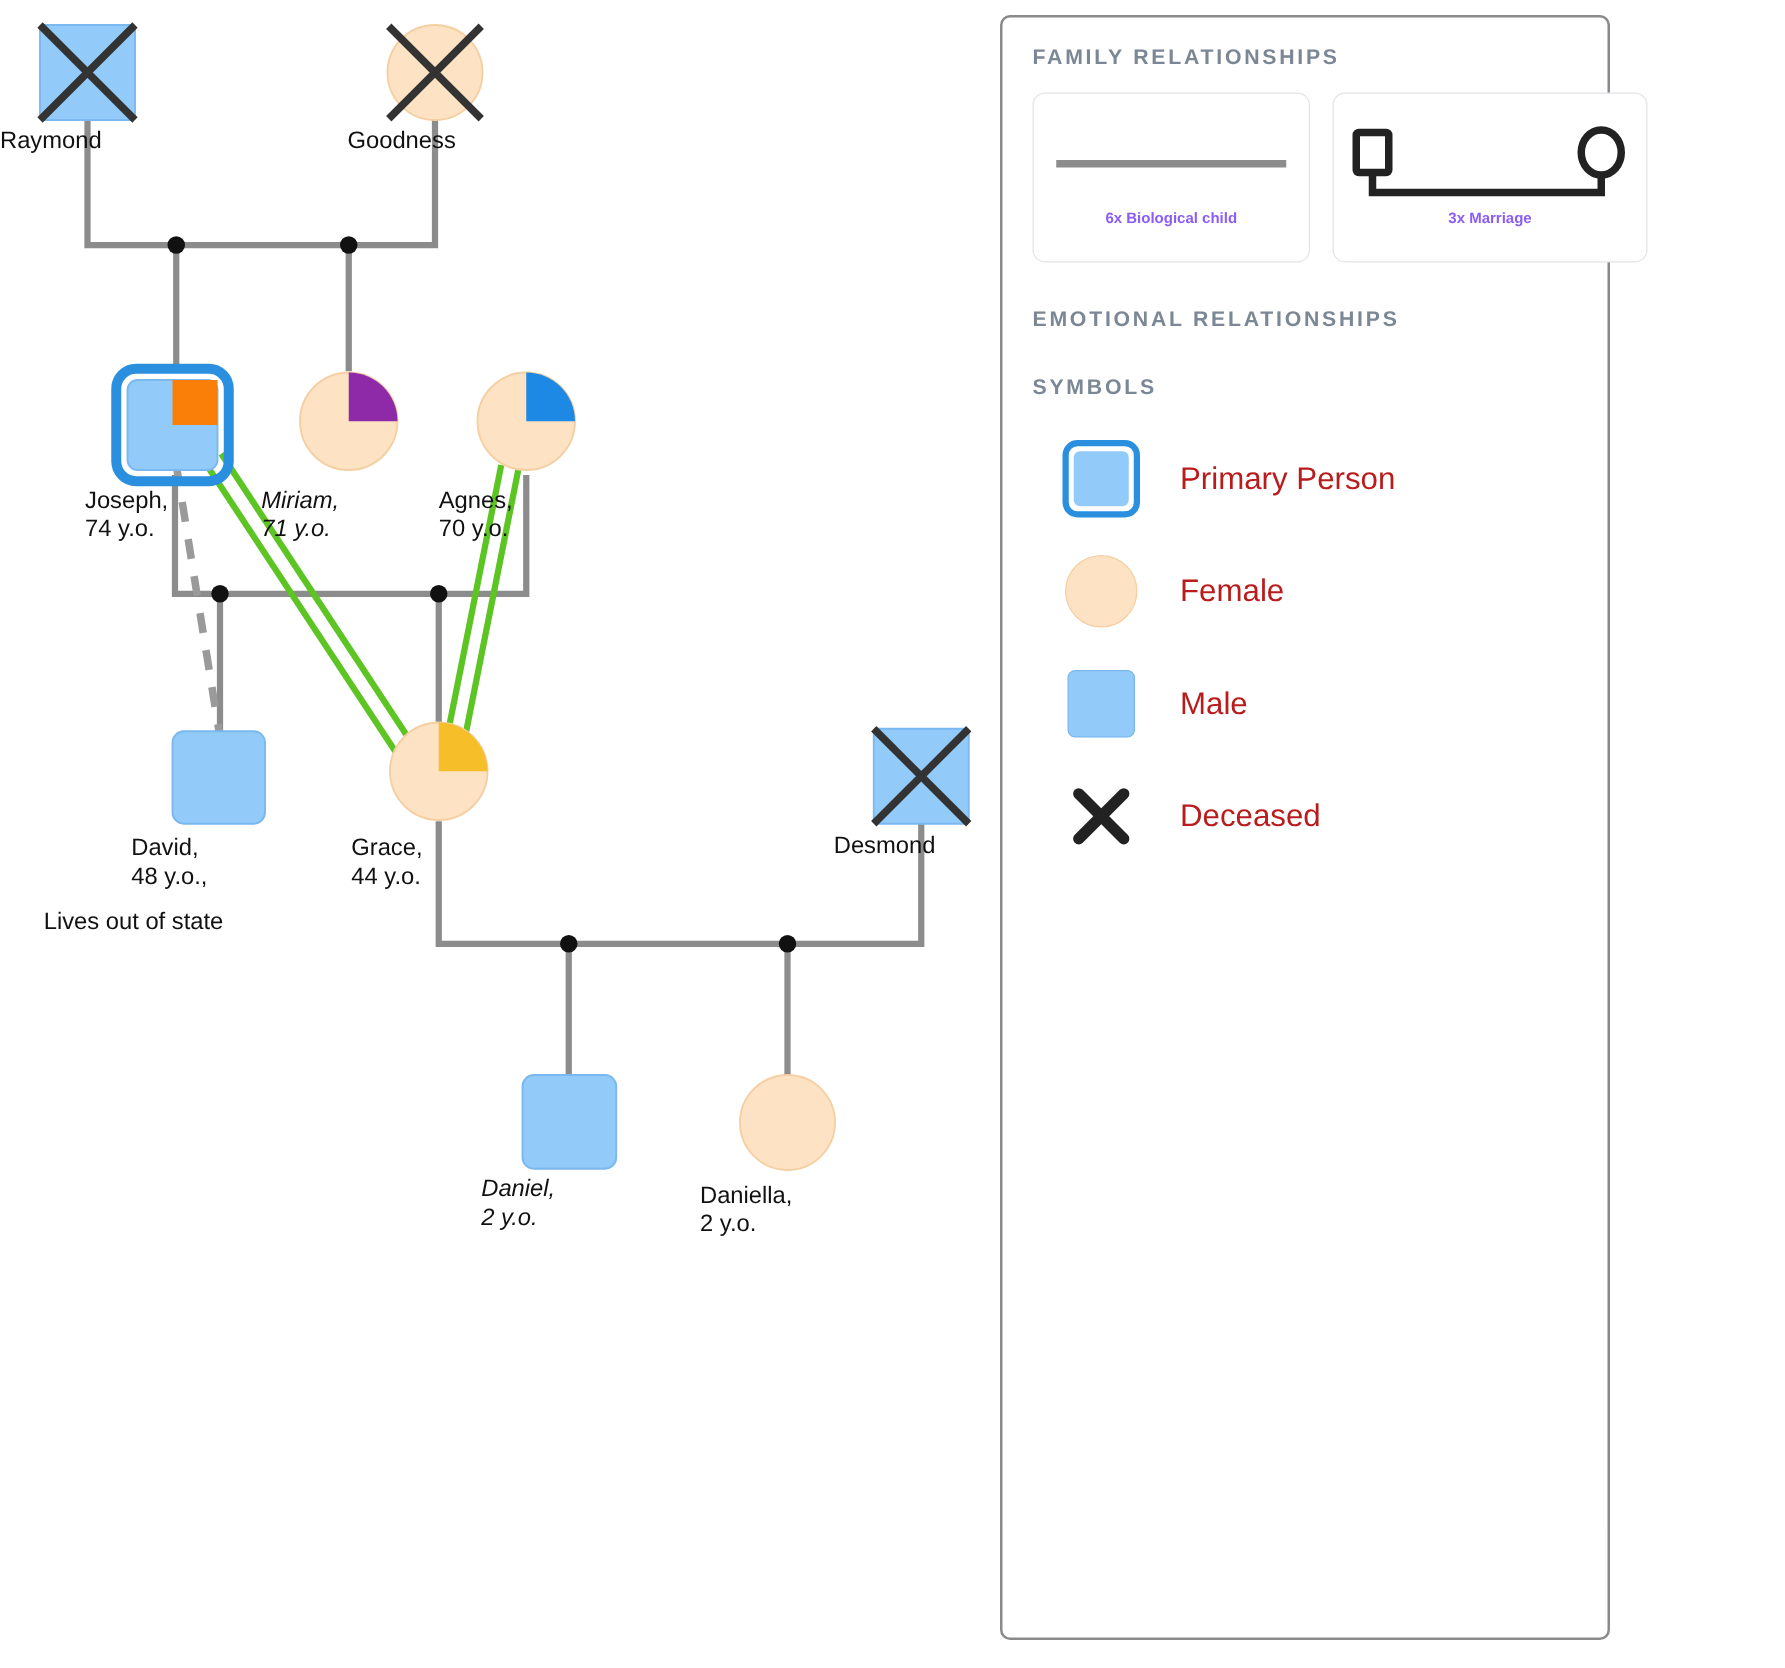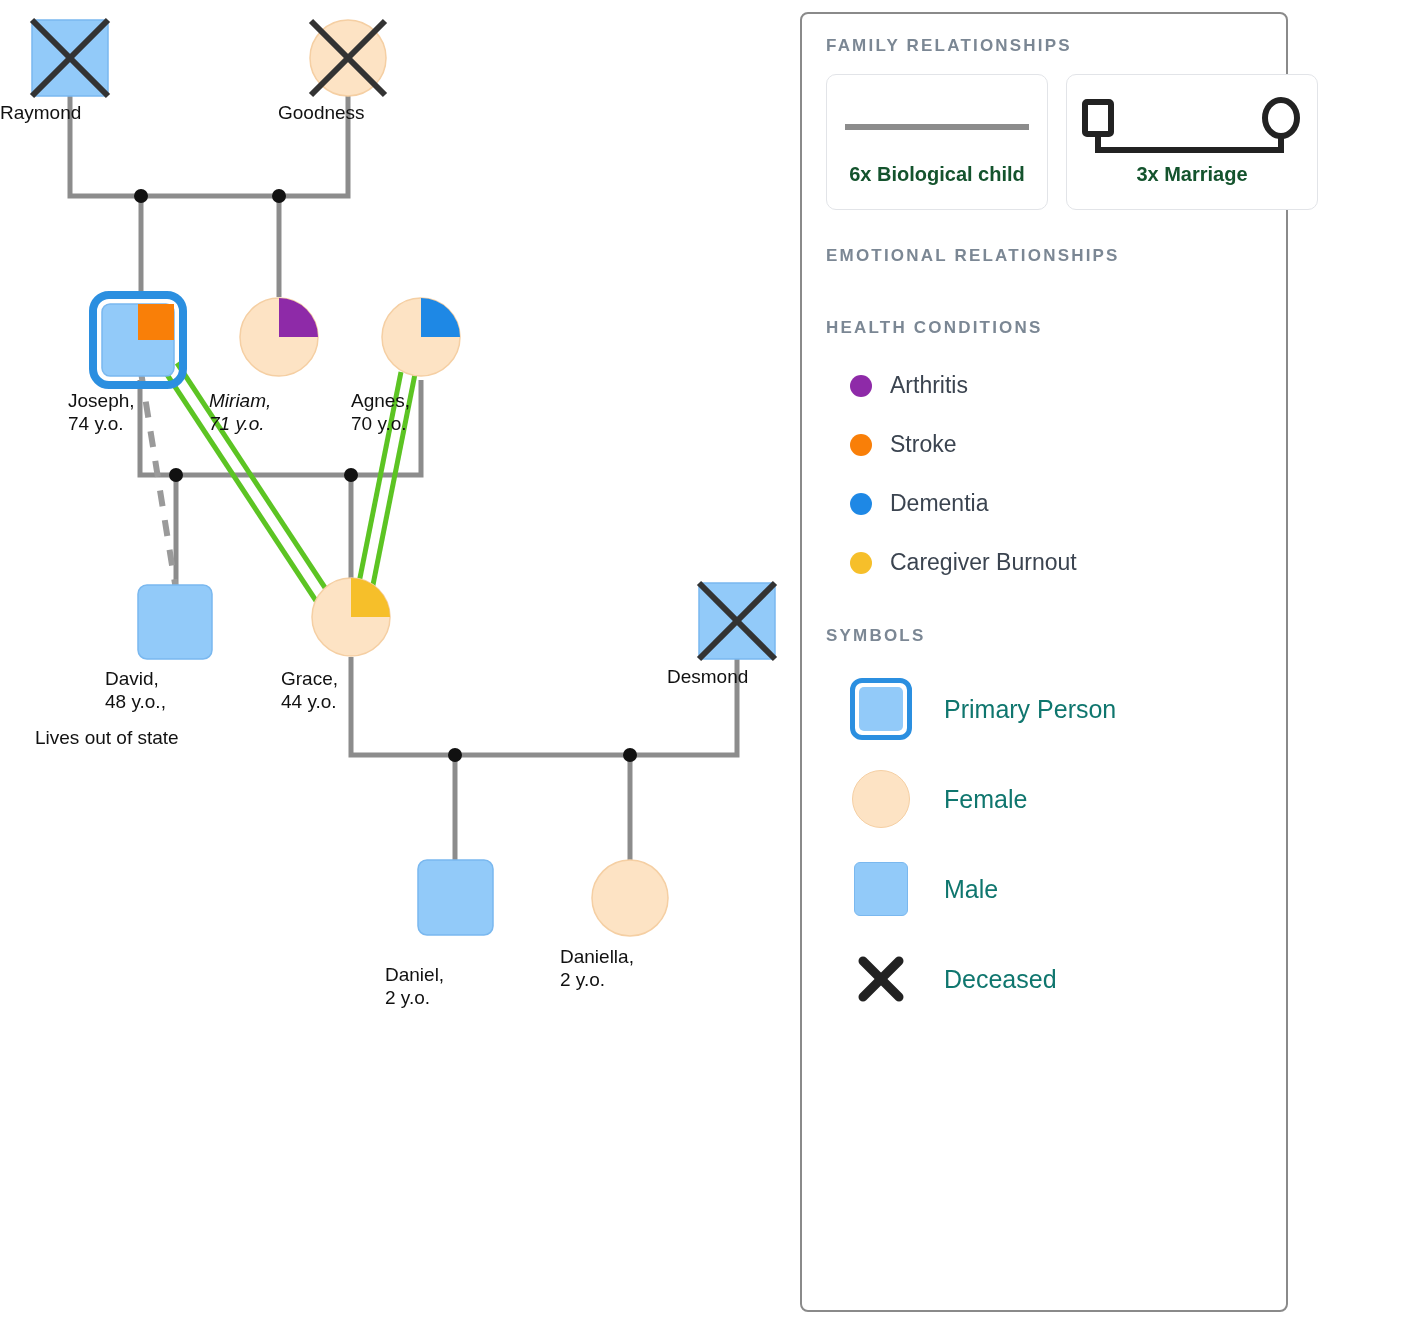--- a/index.html
+++ b/index.html
@@ -17,34 +17,34 @@
   #legend-panel{position:absolute;left:800px;top:12px;width:488px;height:1300px;
                 border:2px solid #8a8a8a;border-radius:8px;background:#fff;
                 box-sizing:border-box;padding:22px 24px;}
   .legend-section-title{font-size:17px;font-weight:bold;letter-spacing:2.2px;
                         color:#7b8794;text-transform:uppercase;margin:0 0 18px 0;}
   .legend-section{margin-bottom:26px;}
   .legend-card-row{display:flex;gap:18px;align-items:stretch;}
   .legend-card{border:1.5px solid #e2e4e8;border-radius:10px;background:#fff;
                padding:14px 10px 12px 10px;display:flex;flex-direction:column;
                align-items:center;justify-content:center;flex:1;min-height:108px;}
-  .legend-card-label{font-size:20px;font-weight:bold;color:#14532d;margin-top:10px;
+  .legend-card-label{font-size:12px;font-weight:bold;color:#8b5cf6;margin-top:10px;
                      text-align:center;}
   .legend-card-art{height:52px;display:flex;align-items:center;justify-content:center;}
 
   .cond-list{margin:0;padding:0;list-style:none;}
   .cond-item{display:flex;align-items:center;gap:18px;height:59px;}
   .cond-dot{width:22px;height:22px;border-radius:50%;flex:none;margin-left:24px;}
   .cond-name{font-size:23px;color:#3b4450;}
 
   .sym-list{margin:0;padding:0;list-style:none;}
   .sym-item{display:flex;align-items:center;gap:26px;height:90px;}
   .sym-art{width:74px;display:flex;align-items:center;justify-content:center;flex:none;
            margin-left:18px;}
-  .sym-name{font-size:25px;color:#0f766e;}
+  .sym-name{font-size:25px;color:#b91c1c;}
 
   .sq-male{width:52px;height:52px;background:#92caf9;border:1.5px solid #7ab8ef;border-radius:6px;}
   .sq-primary{width:62px;height:62px;border:5px solid #2b8fe0;border-radius:12px;
               background:#fff;display:flex;align-items:center;justify-content:center;
               box-sizing:border-box;}
   .sq-primary-inner{width:44px;height:44px;background:#92caf9;border-radius:5px;}
   .ci-female{width:56px;height:56px;border-radius:50%;background:#fde3c4;border:1.5px solid #f5cfa3;}
 </style>
 </head>
 <body>
@@ -166,21 +166,21 @@
 70 y.o.</div>
 
   <div class="node-label" style="left:105px;top:667px;width:140px;">David,
 48 y.o.,</div>
 
   <div class="node-label" style="left:281px;top:667px;width:140px;">Grace,
 44 y.o.</div>
 
   <div class="node-label" style="left:667px;top:665px;width:140px;">Desmond</div>
 
-  <div class="node-label" style="left:385px;top:963px;width:140px;">Daniel,
+  <div class="node-label" style="left:385px;top:940px;width:140px;font-style:italic;">Daniel,
 2 y.o.</div>
 
   <div class="node-label" style="left:560px;top:945px;width:140px;">Daniella,
 2 y.o.</div>
 
   <div class="node-label" style="left:35px;top:726px;width:280px;text-align:left;">Lives out of state</div>
 </div>
 
 <div id="legend-panel">
 
@@ -207,41 +207,20 @@
         </div>
         <div class="legend-card-label">3x Marriage</div>
       </div>
     </div>
   </div>
 
   <div class="legend-section" style="margin-top:36px;">
     <div class="legend-section-title">Emotional Relationships</div>
   </div>
 
-  <div class="legend-section" style="margin-top:52px;">
-    <div class="legend-section-title">Health Conditions</div>
-    <ul class="cond-list">
-      <li class="cond-item">
-        <span class="cond-dot" style="background:#8e2aa8;"></span>
-        <span class="cond-name">Arthritis</span>
-      </li>
-      <li class="cond-item">
-        <span class="cond-dot" style="background:#f97f08;"></span>
-        <span class="cond-name">Stroke</span>
-      </li>
-      <li class="cond-item">
-        <span class="cond-dot" style="background:#1e88e5;"></span>
-        <span class="cond-name">Dementia</span>
-      </li>
-      <li class="cond-item">
-        <span class="cond-dot" style="background:#f6bf2a;"></span>
-        <span class="cond-name">Caregiver Burnout</span>
-      </li>
-    </ul>
-  </div>
 
   <div class="legend-section" style="margin-top:34px;">
     <div class="legend-section-title">Symbols</div>
     <ul class="sym-list">
 
       <li class="sym-item">
         <span class="sym-art">
           <span class="sq-primary">
               <span class="sq-primary-inner"></span>
             </span>

